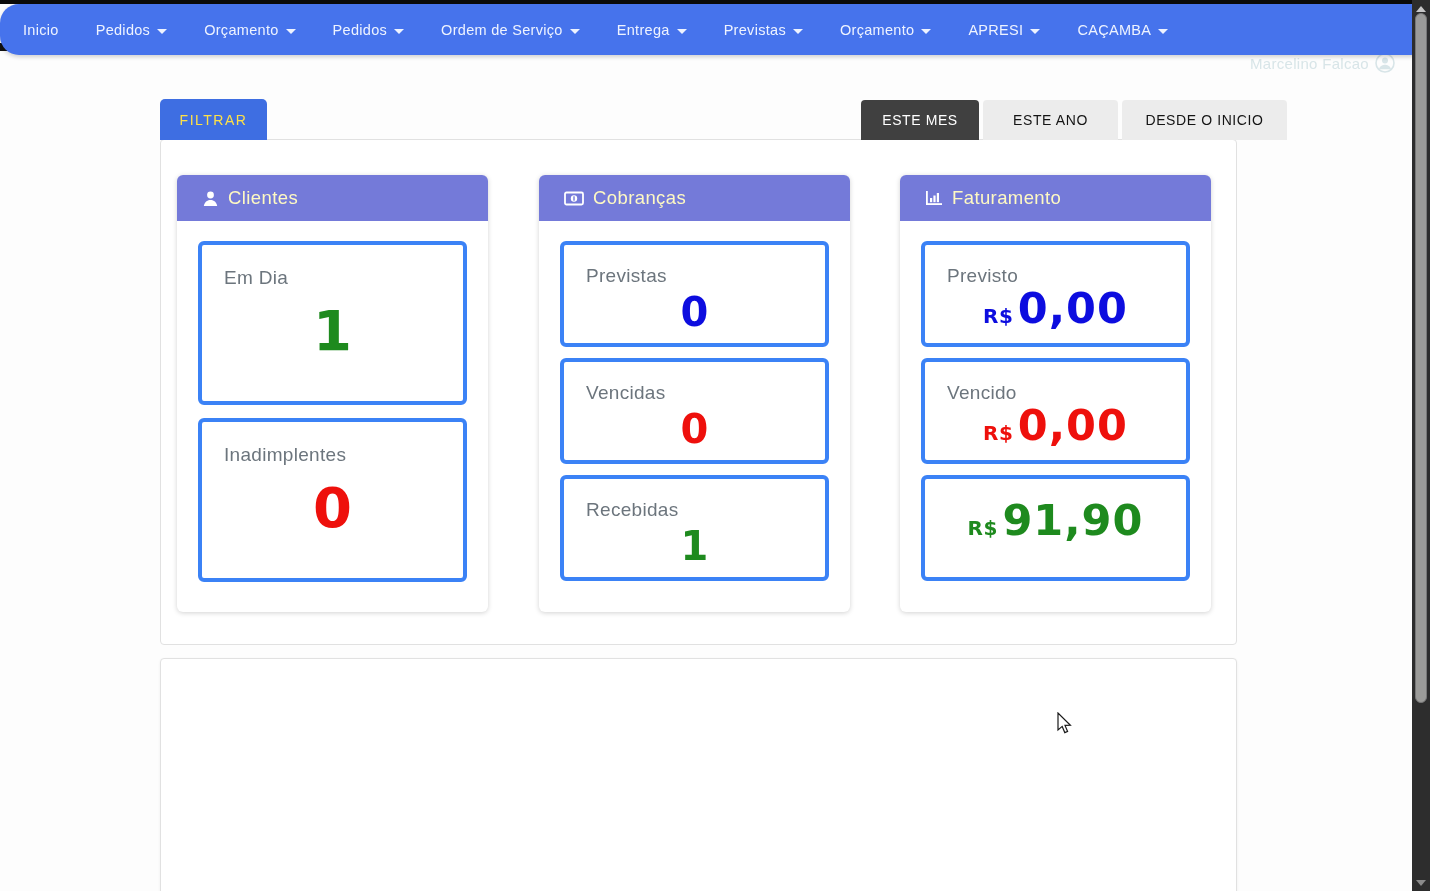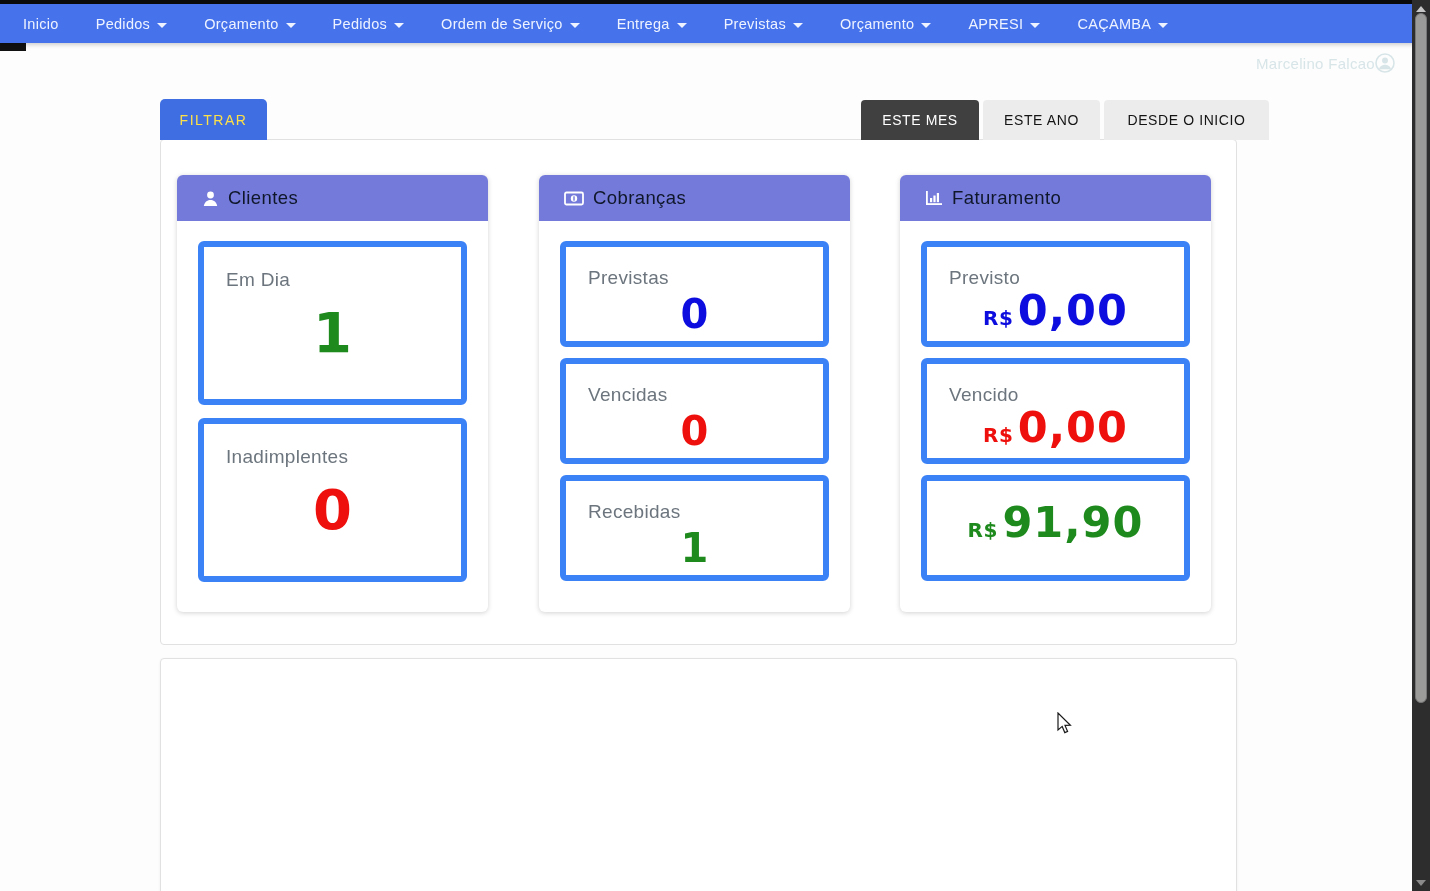--- a/index.html
+++ b/index.html
@@ -5,39 +5,40 @@
   * { margin:0; padding:0; box-sizing:border-box; }
   html,body { width:1430px; height:891px; overflow:hidden; }
   body {
     font-family:"Liberation Sans", sans-serif;
     background:#fdfdfd;
     position:relative;
   }
   
   .top-strip { position:absolute; left:0; top:0; width:1430px; height:4px; background:#0a0a0a; z-index:5; }
   .navbar {
-    position:absolute; left:0; top:4px; width:1430px; height:39px;
+    position:absolute; left:0; top:4px; width:1430px; height:51px;
     background:#4673ec; display:flex; align-items:center;
     padding-left:23px; gap:37px; z-index:4;
     box-shadow:0 2px 4px rgba(0,0,0,.18);
+    border-radius:19px;
   }
   .nav-item {
     color:#eef3ff; font-size:14.5px; letter-spacing:.3px;
     display:flex; align-items:center; cursor:pointer; white-space:nowrap;
   }
   .caret {
     display:inline-block; margin-left:7px; margin-top:3px;
     width:0; height:0; border-left:5px solid transparent;
     border-right:5px solid transparent; border-top:5px solid #eef3ff;
   }
   .nav-notch { position:absolute; left:0; top:43px; width:26px; height:8px; background:#111; z-index:3; }
 
   .user-box {
     position:absolute; top:52px; right:35px; height:22px;
-    display:flex; align-items:center; 
+    display:flex; align-items:center; gap:6px;
     color:#d8e5e8; font-size:15px; letter-spacing:.3px; z-index:2;
   }
 
   
   .btn-filtrar {
     position:absolute; left:160px; top:99px; width:107px; height:41px;
     background:#3e6ee2; color:#fde047; font-size:14px; letter-spacing:1.5px;
     border:none; border-radius:5px 5px 0 0; cursor:pointer; z-index:3;
     font-family:"Liberation Sans", sans-serif;
   }
@@ -45,21 +46,21 @@
     position:absolute; left:861px; top:100px; height:40px;
     display:flex; gap:4px; z-index:3;
   }
   .tab {
     height:40px; border:none; border-radius:4px 4px 0 0;
     font-size:14px; letter-spacing:.6px; cursor:pointer;
     font-family:"Liberation Sans", sans-serif;
   }
   .tab.active { background:#404040; color:#fff; }
   .tab.inactive { background:#ececec; color:#141414; }
-  .tab-w1 { width:118px; } .tab-w2 { width:117px; } .tab-w3 { width:165px; }
+  .tab-w1 { width:118px; } .tab-w2 { width:135px; } .tab-w3 { width:165px; }
 
   
   .panel1 {
     position:absolute; left:160px; top:139px; width:1077px; height:506px;
     background:#fff; border:1px solid #e1e1e1; border-radius:4px; z-index:1;
   }
   .panel2 {
     position:absolute; left:160px; top:658px; width:1077px; height:400px;
     background:#fff; border:1px solid #e1e1e1; border-radius:4px;
     box-shadow:0 1px 3px rgba(0,0,0,.06);
@@ -69,26 +70,26 @@
   .card {
     position:absolute; top:35px; width:311px; height:437px;
     background:#fff; border-radius:6px;
     box-shadow:0 1px 5px rgba(0,0,0,.18);
   }
   .card-clientes   { left:16px; }
   .card-cobrancas  { left:378px; }
   .card-faturamento{ left:739px; }
   .card-header {
     height:46px; background:#747ad9; border-radius:6px 6px 0 0;
-    color:#0f172a; font-size:18.5px; letter-spacing:.4px;
+    color:#fef9c3; font-size:18.5px; letter-spacing:.4px;
     display:flex; align-items:center; padding-left:25px; gap:9px;
   }
   .card-body { padding:20px 21px 0 21px; }
   .stat-box {
-    border:6px solid #3b82f6; border-radius:6px; background:#fff;
+    border:4px solid #3b82f6; border-radius:6px; background:#fff;
   }
   .stat-tall  { height:164px; margin-bottom:13px; padding-top:22px; }
   .stat-short { height:106px; margin-bottom:11px; padding-top:20px; }
   .stat-label {
     color:#6c757d; font-size:19px; letter-spacing:.3px; margin-left:22px;
   }
   .stat-value {
     text-align:center; font-weight:bold; line-height:1;
     font-family:"DejaVu Sans", sans-serif;
   }

